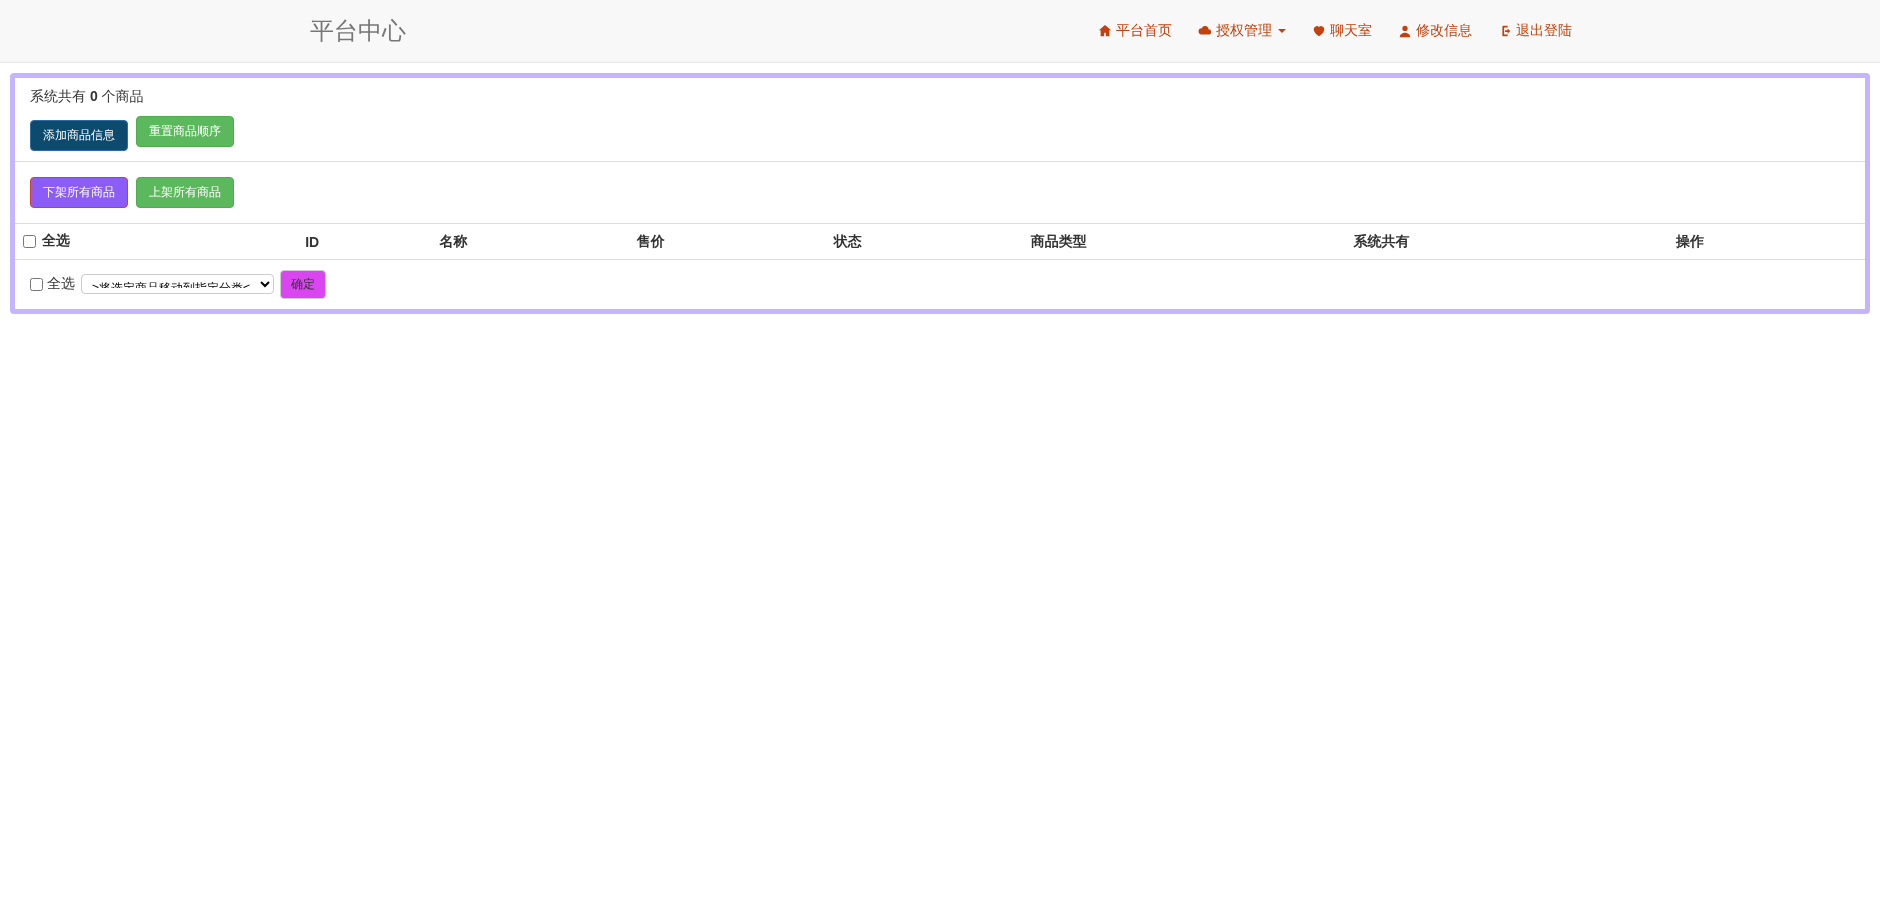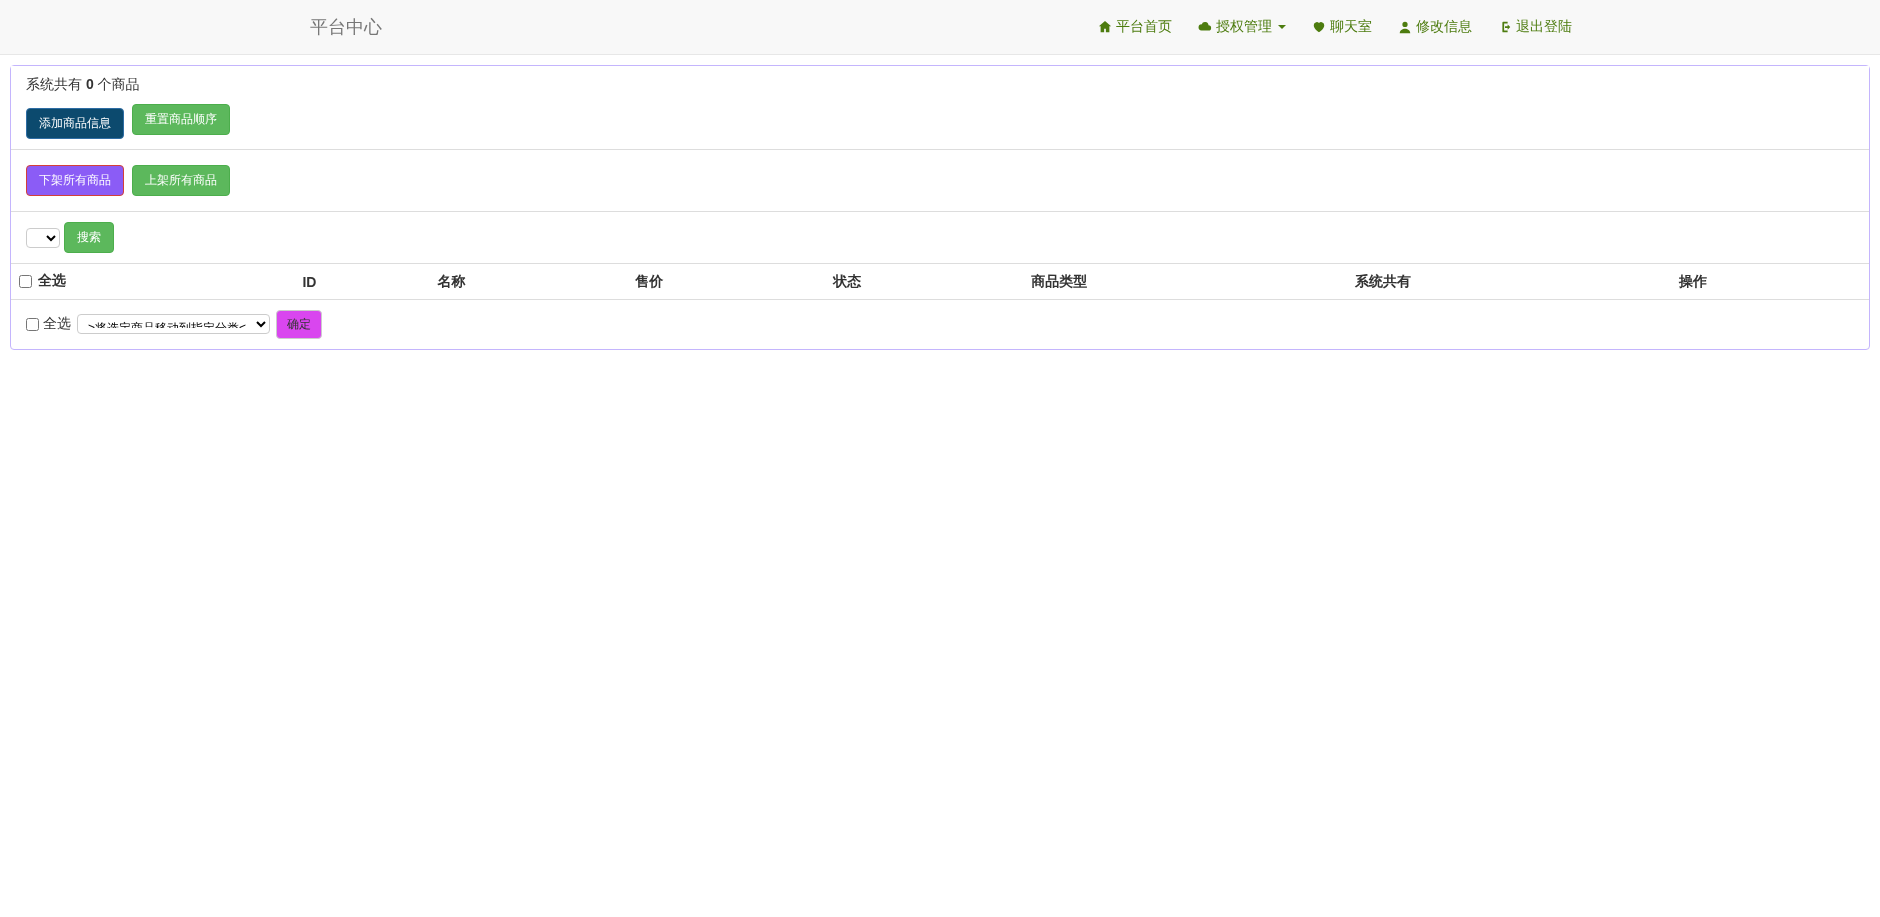--- a/index.html
+++ b/index.html
@@ -16,37 +16,37 @@
 .navbar {
   background: #f8f8f8;
   border-bottom: 1px solid #e7e7e7;
   min-height: 50px;
   display: flex;
   align-items: center;
   padding: 0 15px;
 }
 .navbar-brand {
   color: #777;
-  font-size: 18px;
+  font-size: 24px;
   padding: 15px;
   margin-left: 280px;
   text-decoration: none;
 }
 .navbar-nav {
   margin-left: auto;
   margin-right: 280px;
   display: flex;
   list-style: none;
   align-items: center;
 }
 .navbar-nav li {
   display: inline-block;
 }
 .navbar-nav a {
-  color: #4d7c0f;
+  color: #c2410c;
   text-decoration: none;
   padding: 15px 13px;
   display: inline-flex;
   align-items: center;
   gap: 4px;
   font-size: 14px;
 }
 .caret {
   display: inline-block;
   width: 0;
@@ -58,21 +58,21 @@
   border-left: 4px solid transparent;
 }
 .icon-svg {
   width: 14px;
   height: 14px;
   fill: currentColor;
   display: inline-block;
   vertical-align: middle;
 }
 .panel {
-  border: 1px solid #c4b5fd;
+  border: 5px solid #c4b5fd;
   border-radius: 4px;
   margin: 10px;
   background: #fff;
 }
 .panel-heading {
   padding: 10px 15px;
   border-bottom: 1px solid #ddd;
   background: #fff;
 }
 .panel-body {
@@ -218,24 +218,20 @@
       <a class="btn btn-primary">添加商品信息</a>
       <a class="btn btn-success">重置商品顺序</a>
     </div>
   </div>
 
   <div class="panel-body">
     <a class="btn btn-danger">下架所有商品</a>
     <a class="btn btn-success">上架所有商品</a>
   </div>
 
-  <div class="panel-body search-body">
-    <select class="form-control"></select>
-    <button class="btn btn-success">搜索</button>
-  </div>
 
   <table class="table">
     <thead>
       <tr>
         <th>
           <span class="th-checkbox">
             <input type="checkbox" style="">
             <span>全选</span>
           </span>
         </th>

